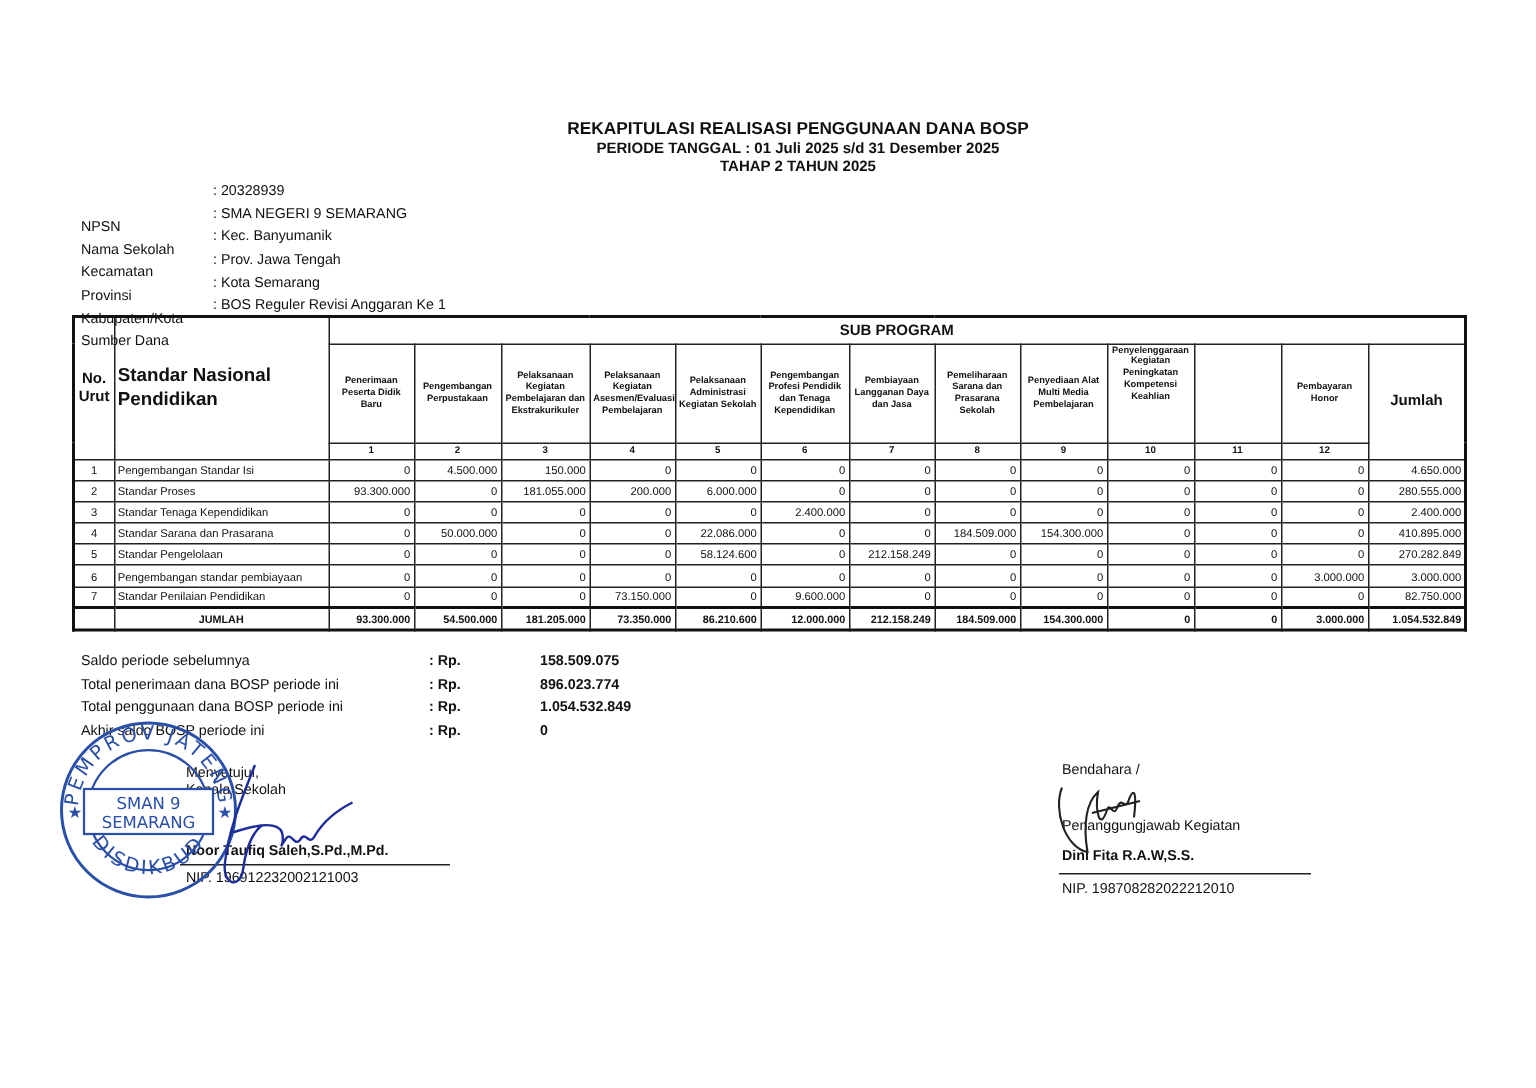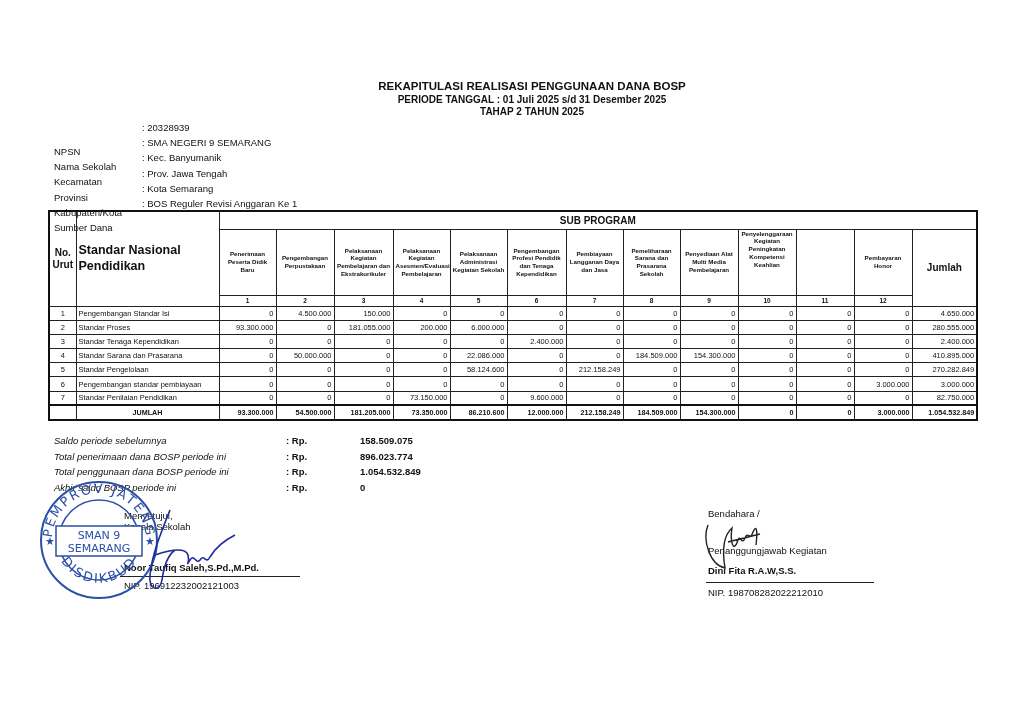--- a/index.html
+++ b/index.html
@@ -27,21 +27,21 @@
   .hdr-jml { text-align: center; font-weight: bold; font-size: 10px !important; }
   tr.data td { height: 14.2px; font-size: 7.5px; }
   td.no { text-align: center; }
   td.name { text-align: left; font-size: 7.5px; }
   td.num { text-align: right; }
   tr.total td { height: 15px; font-weight: bold; font-size: 7.2px; border-top: 2px solid #111; }
   tr.total td.name { text-align: center; }
 
   .summary { position: absolute; left: 54px; top: 433px; font-size: 9.5px; }
   .sum-row { display: flex; height: 15.5px; align-items: center; }
-  .sum-label { width: 232px; font-style: italic; }
+  .sum-label { width: 232px; }
   .sum-colon { font-weight: bold; width: 30px; }
   .sum-value { font-weight: bold; margin-left: 44px; }
 
   .sign-left { position: absolute; left: 124px; top: 510px; font-size: 9.5px; }
   .sign-left .line1 { position: absolute; top: 0; white-space: nowrap; }
   .sign-left .line2 { position: absolute; top: 11px; white-space: nowrap; }
   .sign-left .name { position: absolute; top: 52px; font-weight: bold; white-space: nowrap; }
   .sign-left .rule { position: absolute; top: 66px; left: -4px; width: 180px; border-top: 1px solid #222; }
   .sign-left .nip { position: absolute; top: 70px; white-space: nowrap; }
 

